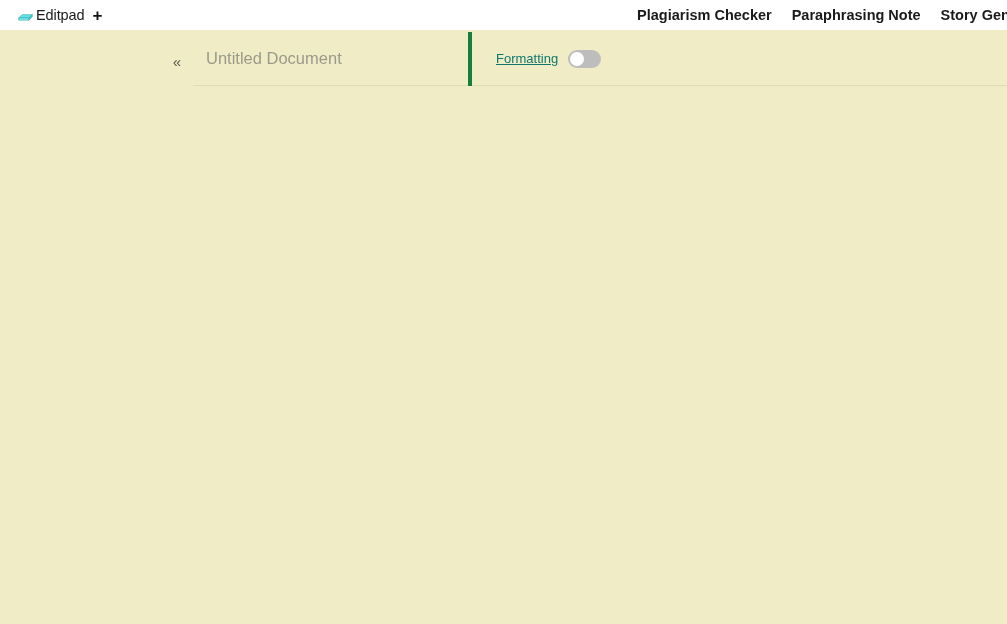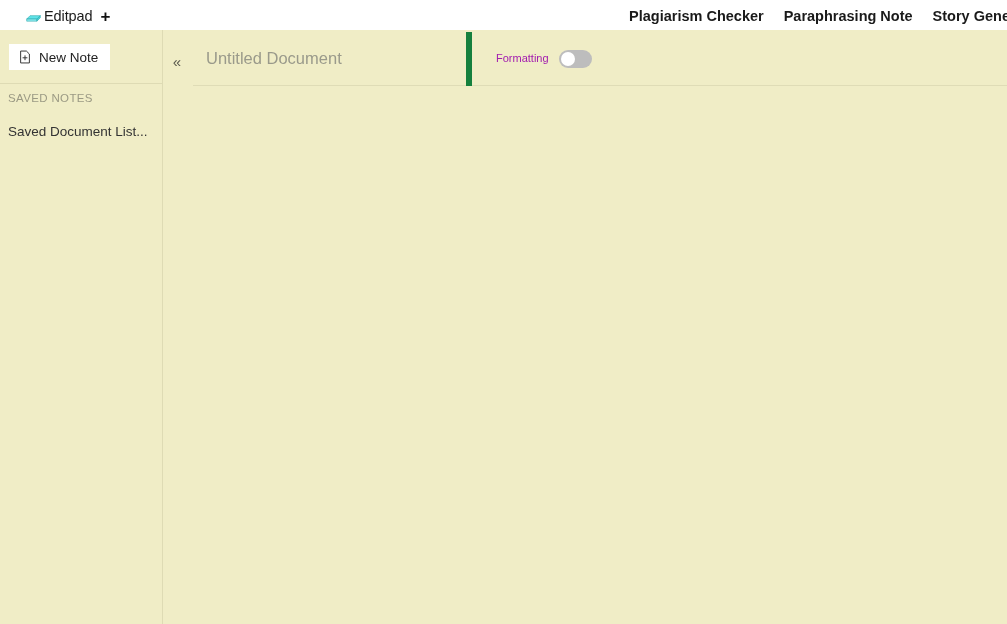--- a/index.html
+++ b/index.html
@@ -21,21 +21,21 @@
   
   .top-header {
     position: absolute;
     top: 0; left: 0;
     width: 1007px;
     height: 30px;
     background: #FFFFFF;
     display: flex;
     align-items: center;
     justify-content: space-between;
-    padding: 16px;
+    padding: 8px;
     overflow: hidden;
     white-space: nowrap;
   }
 
   .brand-group {
     display: flex;
     align-items: center;
     padding-left: 9px;
     gap: 0;
   }
@@ -199,21 +199,21 @@
     display: flex;
     align-items: center;
   }
 
   .doc-title-wrap {
     width: 279px;
     height: 54px;
     display: flex;
     align-items: center;
     padding-left: 13px;
-    border-right: 6px solid #15803d;
+    border-right: 4px solid #15803d;
   }
 
   .doc-title-input {
     width: 100%;
     border: none;
     outline: none;
     background: transparent;
     font-family: "Liberation Sans", sans-serif;
     font-size: 16.5px;
     color: #9a9a8b;
@@ -225,23 +225,24 @@
   }
 
   .formatting-wrap {
     display: flex;
     align-items: center;
     gap: 10px;
     padding-left: 24px;
   }
 
   .formatting-label {
-    font-size: 11px;
-    color: #a21caf;
+    font-size: 13px;
+    color: #0f766e;
     line-height: 1;
+    text-decoration: underline;
   }
 
   .toggle {
     position: relative;
     width: 33px;
     height: 18px;
     border-radius: 9px;
     background: #bdbdbd;
     cursor: pointer;
     flex: 0 0 auto;
@@ -297,37 +298,20 @@
   <nav class="nav-links">
     <a class="nav-link">Plagiarism Checker</a>
     <a class="nav-link">Paraphrasing Note</a>
     <a class="nav-link">Story Generator</a>
   </nav>
 
 </div>
 
 <div class="app-body">
 
-  <aside class="sidebar">
-
-    <button class="new-note-btn">
-      <svg class="new-note-icon" viewBox="0 0 16 16">
-        <path d="M3 1.2 H9.6 L13 4.6 V14.8 H3 Z" fill="none" stroke="#333333" stroke-width="1.1" stroke-linejoin="round"></path>
-        <path d="M8 6.6 V11.2 M5.7 8.9 H10.3" stroke="#333333" stroke-width="1.1" stroke-linecap="round"></path>
-      </svg>
-      <span>New Note</span>
-    </button>
-
-    <div class="sidebar-divider"></div>
-
-    <div class="saved-notes-label">SAVED NOTES</div>
-
-    <div class="saved-doc-item">Saved Document List...</div>
-
-  </aside>
 
   <div class="collapse-rail">
     <button class="collapse-btn">«</button>
   </div>
 
   <section class="main-pane">
 
     <div class="title-bar">
 
       <div class="doc-title-wrap">

